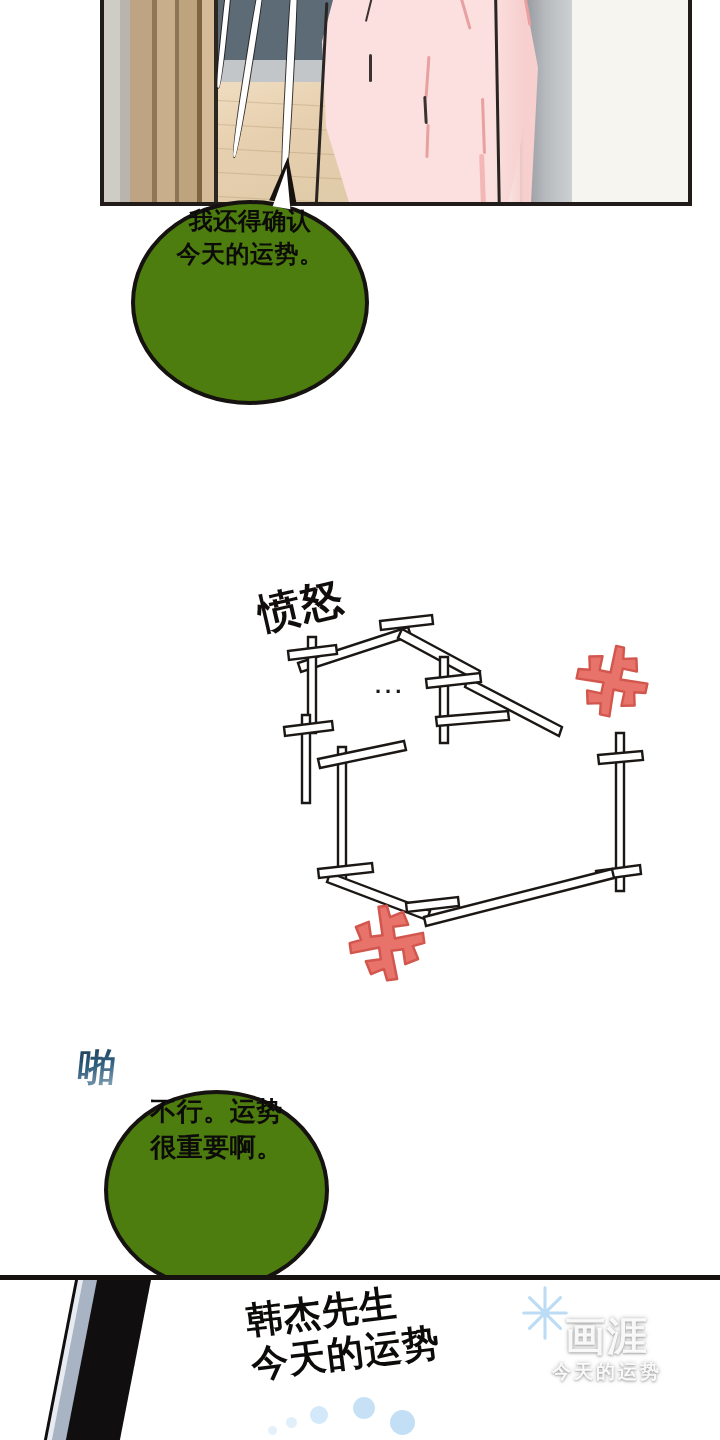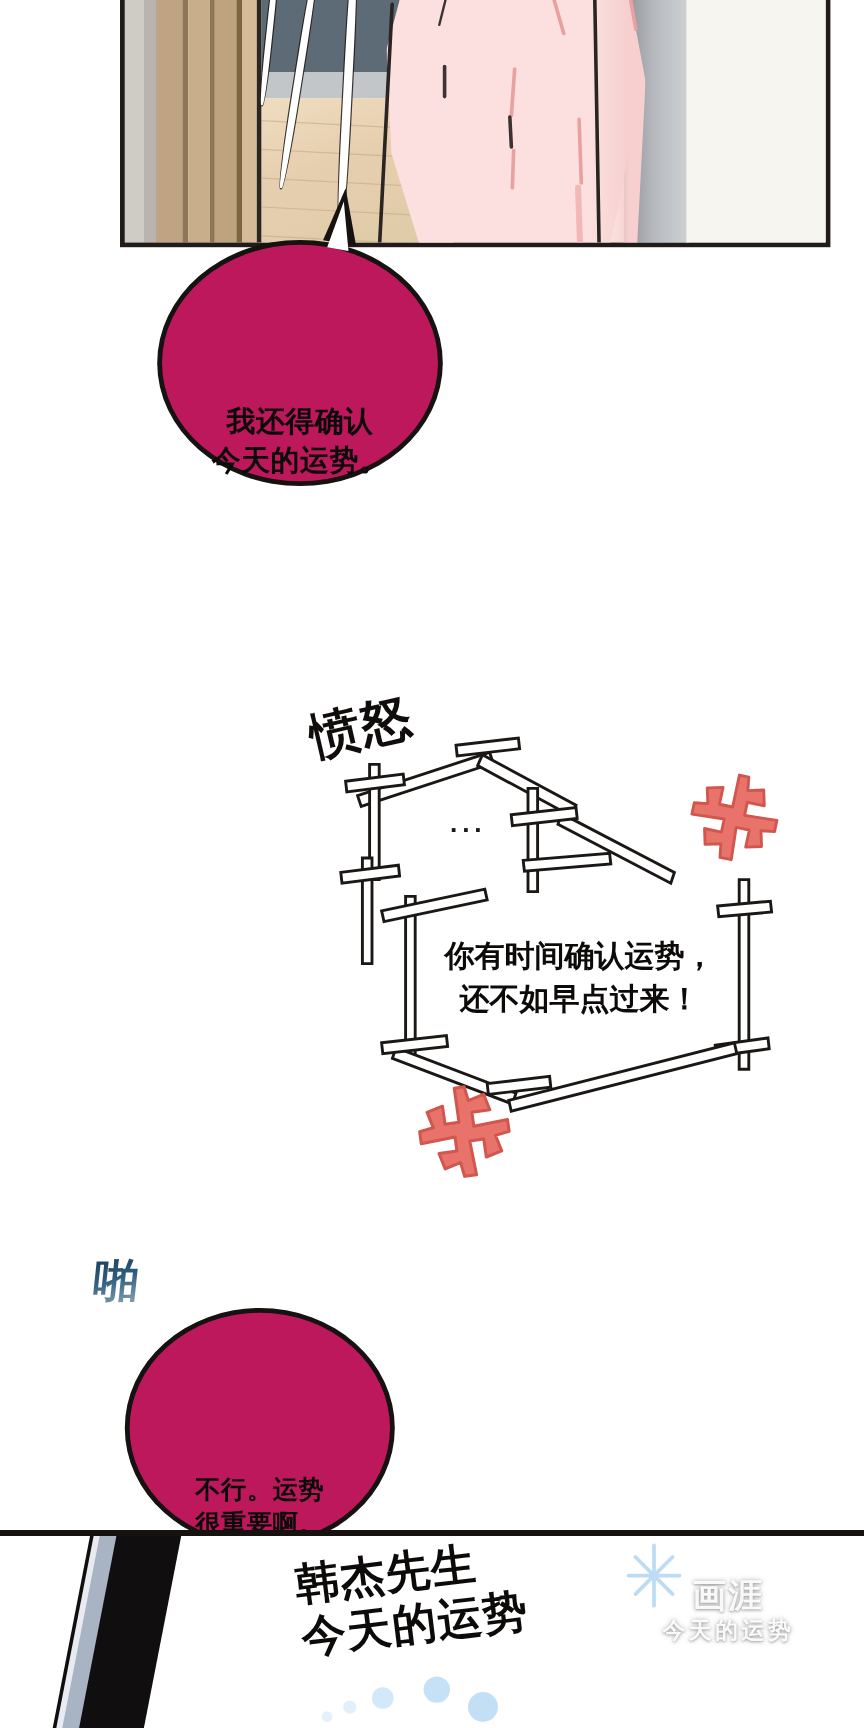--- a/index.html
+++ b/index.html
@@ -97,26 +97,26 @@
   
   .strand {
     position: absolute; background: #ffffff;
     box-shadow: 0 0 0 1px rgba(30,25,22,.85);
     border-radius: 40%;
   }
 
   
   .bubble-round {
     position: absolute;
-    background: #be185d;
+    background: #4d7c0f;
     border: 4px solid #151210;
     border-radius: 50%;
     box-sizing: border-box;
     display: flex;
-    align-items: flex-end;
+    align-items: flex-start;
     justify-content: center;
   }
   .bubble-text {
     text-align: center;
     color: #0d0b0a;
     font-weight: 700;
     line-height: 1.38;
     letter-spacing: .5px;
     white-space: pre-line;
   }
@@ -139,21 +139,21 @@
     border-left: 7px solid transparent;
     border-right: 11px solid transparent;
     border-bottom: 40px solid #ffffff;
     transform: rotate(10deg);
     z-index: 4;
   }
 
   #bubble3 {
     left: 104px; top: 1090px; width: 225px; height: 200px;
   }
-  #bubble3 .bubble-text { font-size: 21px; text-align: left; }
+  #bubble3 .bubble-text { font-size: 26px; text-align: left; }
 
   
   .angry-wrap { position: absolute; left: 280px; top: 615px; width: 390px; height: 320px; }
   .angry-svg { position: absolute; left: 0; top: 0; overflow: visible; }
   .angry-dots {
     position: absolute; left: 95px; top: 58px;
     font-size: 22px; font-weight: 700; color: #1b1714; letter-spacing: 4px;
   }
   .angry-text {
     position: absolute; left: 38px; top: 165px; width: 330px;
@@ -212,21 +212,21 @@
     transform: rotate(-7deg);
     white-space: pre-line;
     letter-spacing: 1px;
   }
   .dot-blue { position: absolute; border-radius: 50%; background: #bcdcf5; }
   .sparkle { position: absolute; }
 
   
   .watermark { position: absolute; left: 552px; top: 1316px; text-align: center; }
   .wm-main {
-    font-size: 28px; font-weight: 900; color: rgba(255,255,255,.92);
+    font-size: 40px; font-weight: 900; color: rgba(255,255,255,.92);
     letter-spacing: 2px; line-height: 1;
     text-shadow: 0 0 4px rgba(120,120,120,.55), 0 1px 2px rgba(90,90,90,.45);
   }
   .wm-sub {
     font-size: 19px; font-weight: 700; color: rgba(255,255,255,.92);
     letter-spacing: 3px; margin-top: 6px; line-height: 1;
     text-shadow: 0 0 4px rgba(120,120,120,.55), 0 1px 2px rgba(90,90,90,.45);
   }
 </style>
 </head>
@@ -329,22 +329,20 @@
 
         <polygon points="100,6 152,0 153,9 101,15"></polygon>
 
         <polygon points="4,112 52,106 53,115 5,121"></polygon>
 
         <polygon points="38,254 92,248 93,257 39,263"></polygon>
       </g>
     </svg>
 
     <div class="angry-dots">...</div>
-    <div class="angry-text">你有时间确认运势，
-还不如早点过来！</div>
   </div>
 
   <div class="sfx-anger" style="left:258px;top:578px;">愤怒</div>
 
   <svg class="anger-mark" style="left:572px;top:640px;" width="80" height="82" viewBox="0 0 100 100">
     <g fill="#e8736a" stroke="#d2564d" stroke-width="3" stroke-linejoin="round">
       <path d="M46,6 L46,40 L32,40 L32,22 L16,26 L20,42 L6,44 L6,56 L40,54 L40,68 L22,68 L26,84 L42,80 L44,94 L56,94 L54,60 L68,60 L68,78 L84,74 L80,58 L94,56 L94,44 L60,46 L60,32 L78,32 L74,16 L58,20 L56,6 Z" transform="rotate(12 50 50)"></path>
     </g>
   </svg>
   <svg class="anger-mark" style="left:345px;top:900px;" width="84" height="86" viewBox="0 0 100 100">

